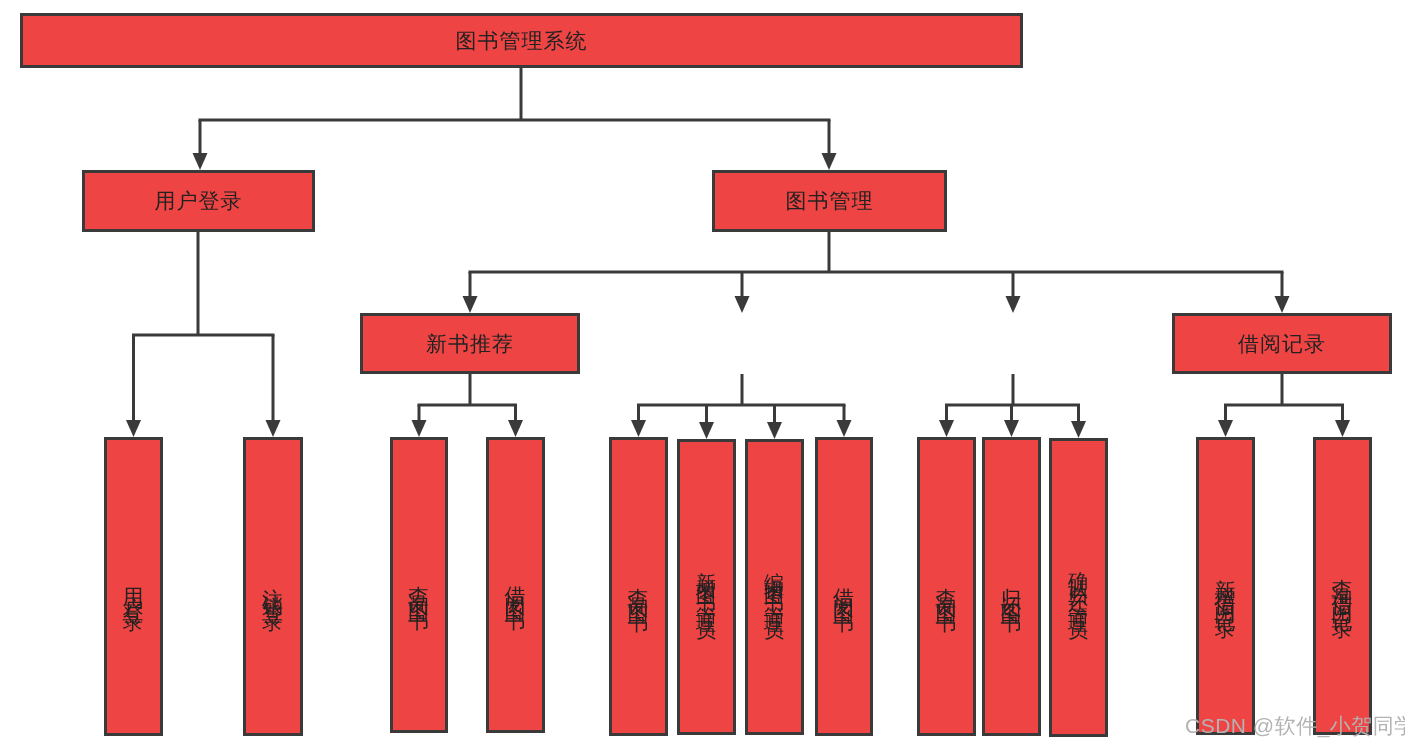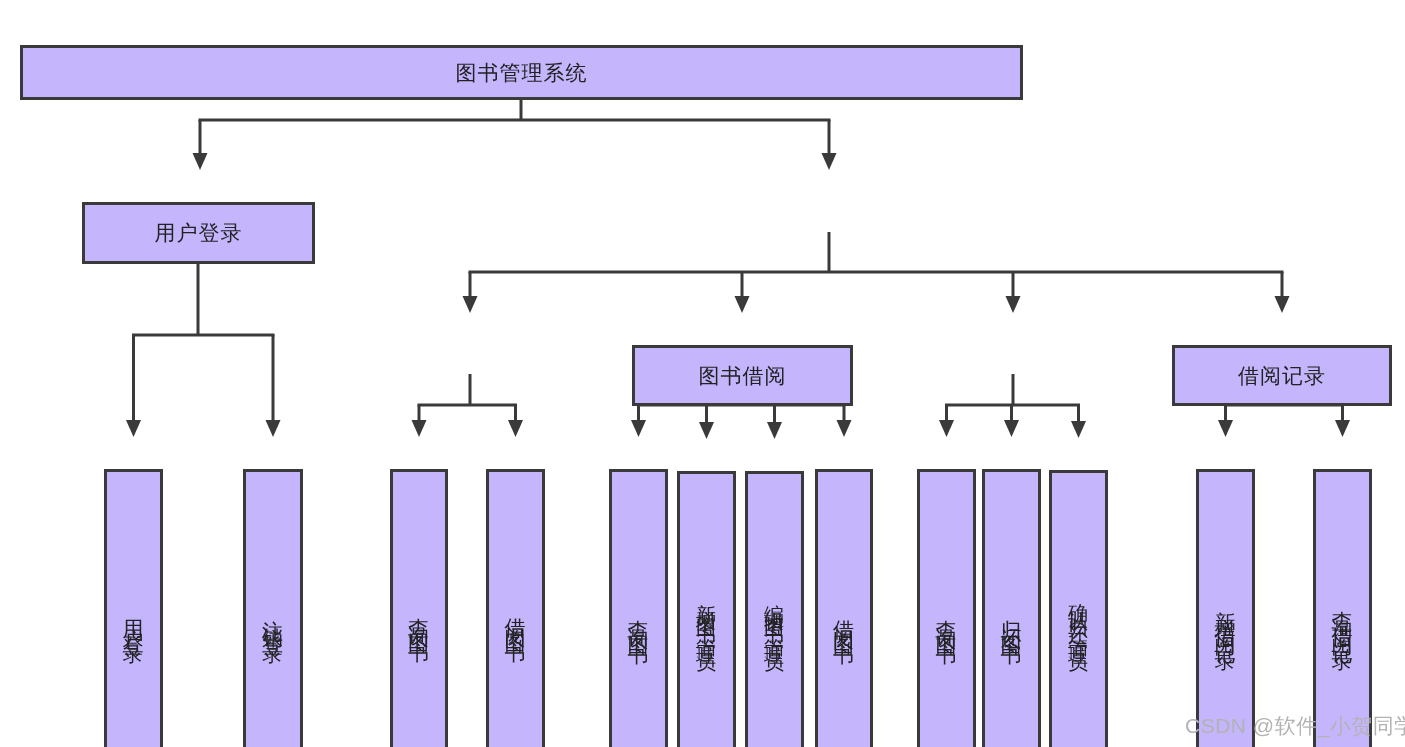--- a/index.html
+++ b/index.html
@@ -14,29 +14,28 @@
     position:relative;
     width:1405px;height:747px;
     background:var(--bg);
     overflow:hidden;
   }
   #wires{position:absolute;left:0;top:0;z-index:1;}
   .node{
     position:absolute;
     box-sizing:border-box;
     border:3px solid var(--line);
-    background:#c4b5fd;
+    background:#ef4444;
     display:flex;
     align-items:center;
     justify-content:center;
     color:var(--text);
     font-size:21px;
     z-index:2;
     text-align:center;
-    margin-top:32px;
   }
   .node.h{letter-spacing:1px;}
   .node.v{
     writing-mode:vertical-rl;
     text-orientation:mixed;
     letter-spacing:8px;
     line-height:1;
     font-size:21px;
     padding:6px 0;
   }
@@ -108,22 +107,23 @@
       <line x1="1224" y1="405" x2="1344" y2="405" stroke="#3a3a3a" stroke-width="3"></line>
       <line x1="1225.5" y1="405" x2="1225.5" y2="422" stroke="#3a3a3a" stroke-width="3"></line>
       <polygon points="1218,420 1233,420 1225.5,437" fill="#3a3a3a"></polygon>
       <line x1="1342.5" y1="405" x2="1342.5" y2="422" stroke="#3a3a3a" stroke-width="3"></line>
       <polygon points="1335,420 1350,420 1342.5,437" fill="#3a3a3a"></polygon>
     </svg>
 
   <div class="node h" style="left:20px;top:13px;width:1003px;height:55px;">图书管理系统</div>
 
   <div class="node h" style="left:82px;top:170px;width:233px;height:62px;">用户登录</div>
+  <div class="node h" style="left:712px;top:170px;width:235px;height:62px;">图书管理</div>
 
-  <div class="node h" style="left:632px;top:313px;width:221px;height:61px;">图书借阅</div>
+  <div class="node h" style="left:360px;top:313px;width:220px;height:61px;">新书推荐</div>
   <div class="node h" style="left:1172px;top:313px;width:220px;height:61px;">借阅记录</div>
 
   <div class="node v" style="left:104px;top:437px;width:59px;height:299px;">用户登录</div>
   <div class="node v" style="left:243px;top:437px;width:60px;height:299px;">注销登录</div>
 
   <div class="node v" style="left:390px;top:437px;width:58px;height:296px;">查询图书</div>
   <div class="node v" style="left:486px;top:437px;width:59px;height:296px;">借阅图书</div>
 
   <div class="node v" style="left:609px;top:437px;width:59px;height:299px;">查询图书</div>
   <div class="node v long" style="left:677px;top:439px;width:59px;height:296px;">新增图书（管理员）</div>

